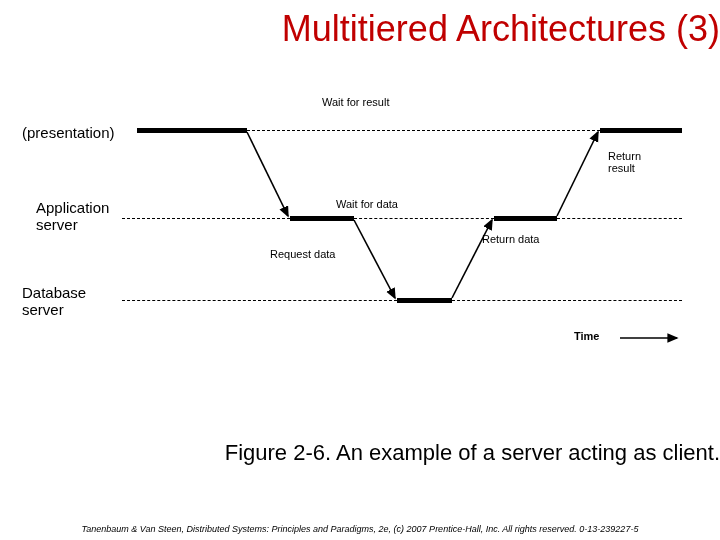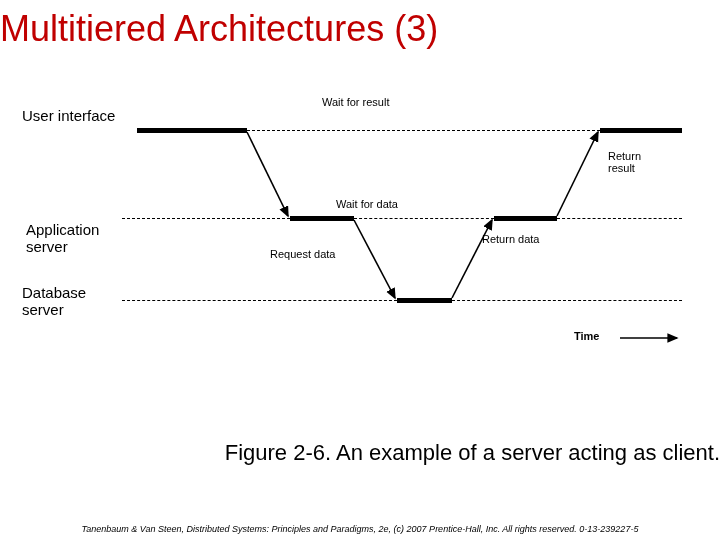--- a/index.html
+++ b/index.html
@@ -11,21 +11,21 @@
     font-family: Arial, Helvetica, sans-serif;
     color: #000;
     position: relative;
     overflow: hidden;
   }
   .title {
     position: absolute;
     top: 8px;
     left: 0;
     right: 0;
-    text-align: left;
+    text-align: right;
     font-size: 36px;
     color: #c00000;
   }
   .diagram {
     position: absolute;
     left: 22px;
     top: 90px;
     width: 672px;
     height: 290px;
   }
@@ -70,23 +70,24 @@
   }
 </style>
 </head>
 <body>
 
 <div class="title">Multitiered Architectures (3)</div>
 
 <div class="diagram">
 
   <div class="layer-label" style="left:0;top:18px;">
-    <span>User interface</span><br>
+    <br>
+    <span>(presentation)</span>
   </div>
-  <div class="layer-label" style="left:4px;top:110px;margin-top:22px;">
+  <div class="layer-label" style="left:14px;top:110px;">
     <span>Application</span><br>
     <span>server</span>
   </div>
   <div class="layer-label" style="left:0;top:195px;">
     <span>Database</span><br>
     <span>server</span>
   </div>
 
   <div class="timeline-dashed" style="left:225px; top:40px; width:353px;"></div>
 

